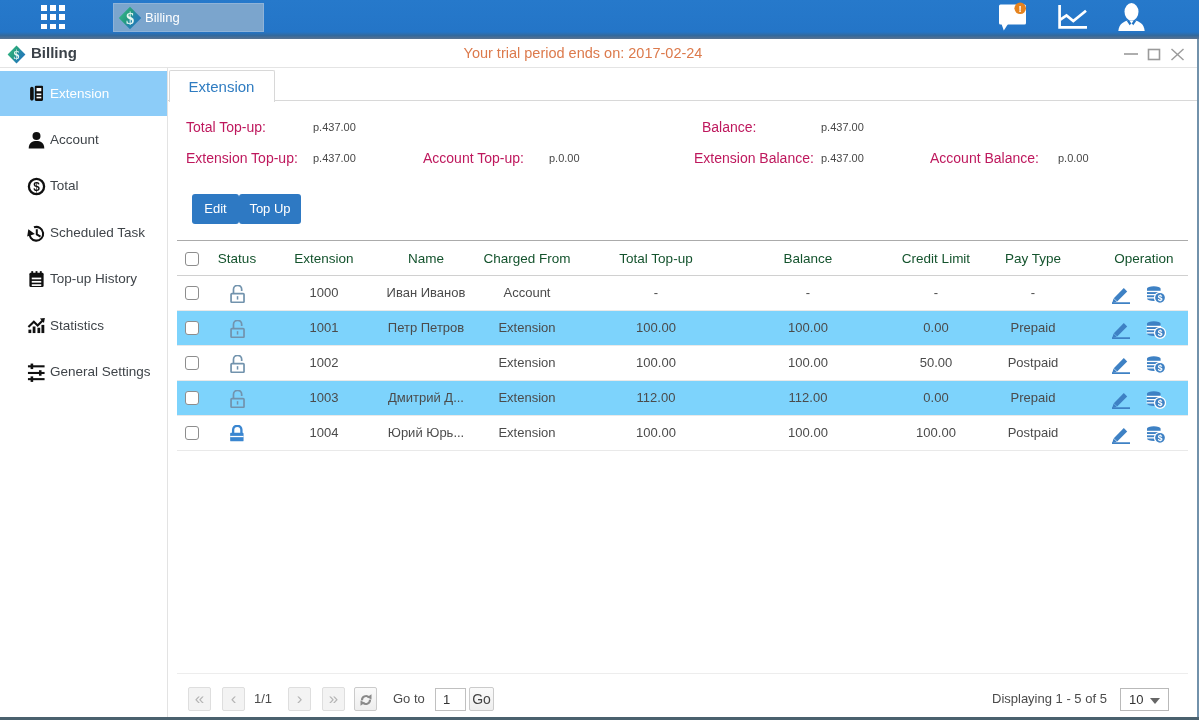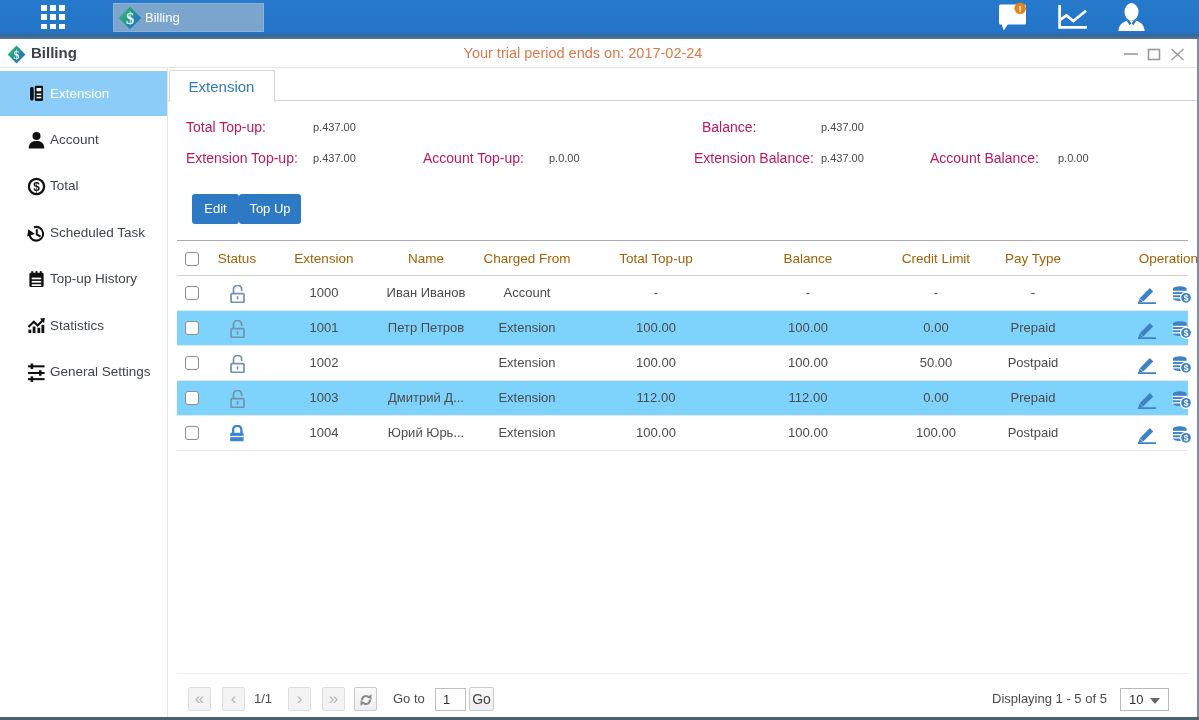--- a/index.html
+++ b/index.html
@@ -42,34 +42,34 @@
 
 .btn { position:absolute; height:30px; background:#2e79c3; border-radius:3px; color:#fff;
   font-size:13px; text-align:center; line-height:30px; }
 
 
 #grid { position:absolute; left:9px; top:172px; width:1011px; }
 .trow { position:relative; width:1011px; height:35px; border-bottom:1px solid #e9e9e9; }
 #ghead { position:relative; width:1011px; height:36px; border-top:1px solid #ababab; border-bottom:1px solid #d0d0d0; }
 .cell { position:absolute; top:0; text-align:center; font-size:13px; color:#4b4b4b; }
 .trow .cell { line-height:34px; }
-#ghead .cell { line-height:35px; color:#a16207; font-size:13.5px; }
+#ghead .cell { line-height:35px; color:#14532d; font-size:13.5px; }
 .trow.alt { background:#7dd3fc; }
 .cbx { position:absolute; left:8px; width:14px; height:14px; border:1px solid #8d8d8d; border-radius:3px; background:#fff; }
 #ghead .cbx { top:11px; }
 .trow .cbx { top:10px; }
 .c1 { left:20px; width:80px; }
 .c2 { left:97px; width:100px; }
 .c3 { left:189px; width:120px; }
 .c4 { left:293px; width:114px; }
 .c5 { left:409px; width:140px; }
 .c6 { left:561px; width:140px; }
 .c7 { left:689px; width:140px; }
 .c8 { left:796px; width:120px; }
-.c9 { left:907px; width:108px;text-align:right; }
+.c9 { left:907px; width:108px; }
 .icw { display:inline-block; vertical-align:middle; }
 
 
 #pagerline { position:absolute; left:9px; top:605px; width:1011px; border-top:1px solid #ededed; }
 .pbtn { position:absolute; top:619px; height:24px; background:#f3f3f3;
   border:1px solid #dedede; border-radius:2px; text-align:center; color:#b3b3b3; }
 .pbtn.en { background:linear-gradient(#fafafa,#eee); border:1px solid #cbcbcb; }
 .parrow { font-size:17px; line-height:21px; width:23px; color:#b5b5b5; }
 .ptext { position:absolute; top:619px; font-size:13px; color:#4b4b4b; line-height:24px; }
 #goinput { position:absolute; left:267px; top:620px; width:31px; height:23px; border:1px solid #c0c0c0; font-size:13px; padding-left:7px; line-height:21px; color:#333; background:#fff; }

